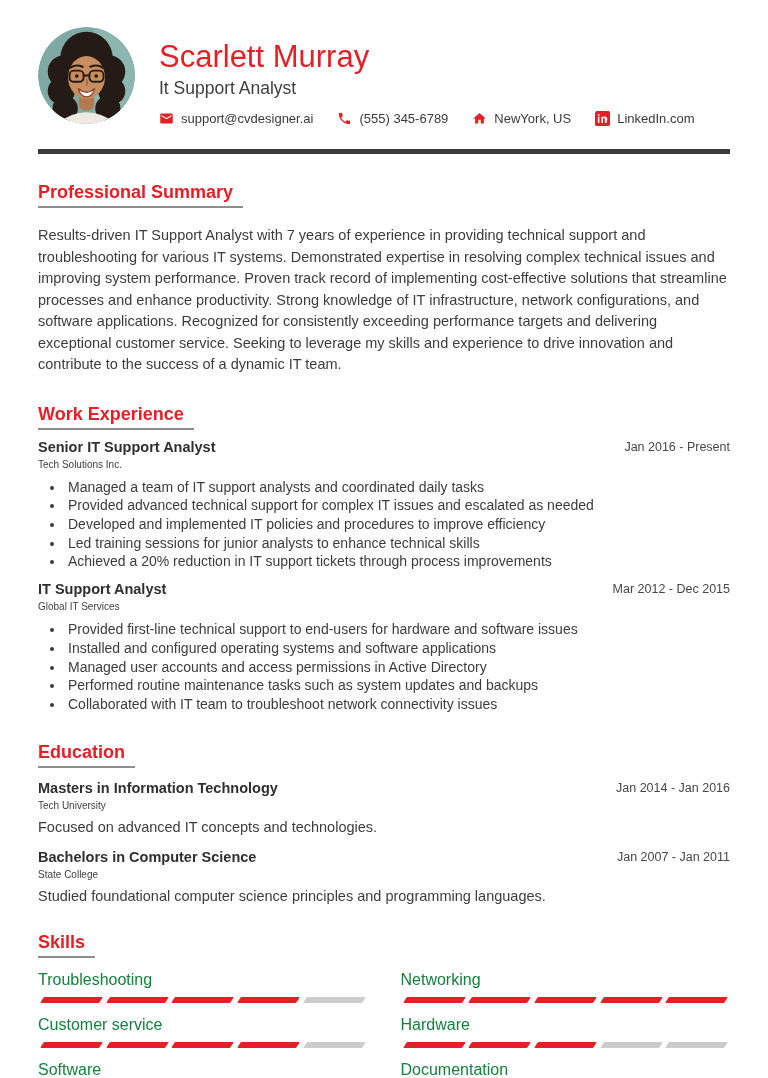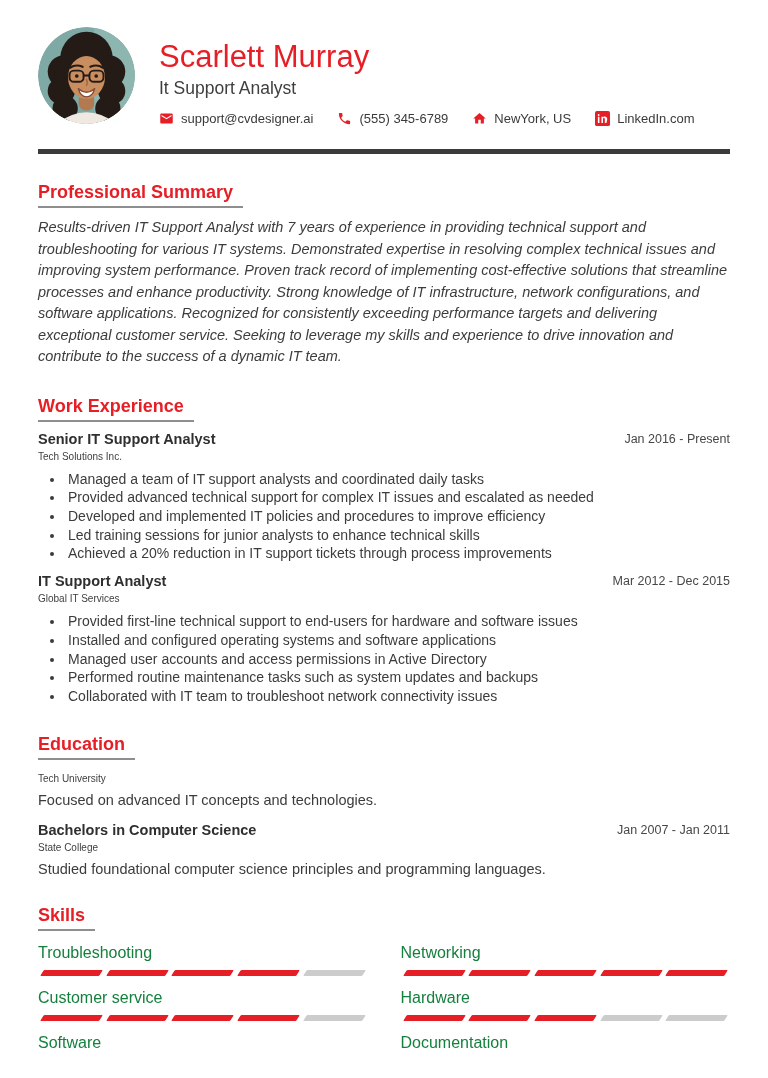--- a/index.html
+++ b/index.html
@@ -30,21 +30,21 @@
   .contact-item .cicon{display:inline-flex;width:15px;height:15px;flex:none;}
   .contact-item .cicon svg{width:100%;height:100%;}
   .divider{height:5px;background:var(--divider);margin-top:23px;}
 
   
   section{margin-top:28px;}
   h2.sec-heading{
     display:inline-block;color:var(--accent);font-size:18px;font-weight:700;
     margin:0 0 9px;padding:0 10px 3px 0;border-bottom:2px solid var(--underline);
   }
-  .summary-text{font-size:14.5px;line-height:21.5px;margin:0 0 0;color:var(--text);font-style:italic;}
+  .summary-text{font-size:14.5px;line-height:21.5px;margin:8px 0 0;color:var(--text);}
 
   
   .entry-head{display:flex;justify-content:space-between;align-items:center;}
   .entry-title{font-weight:700;font-size:14.5px;color:#2f2f2f;}
   .entry-dates{font-size:12.5px;color:var(--text2);flex:none;margin-left:16px;}
   .entry-sub{font-size:10px;color:#3e3e3e;margin-top:4px;}
   ul.bullets{margin:8px 0 10px;padding-left:27px;}
   ul.bullets li{font-size:14px;line-height:18.7px;padding-left:3px;color:var(--text);}
   .edu-entry{margin-top:3px;}
   .edu-entry + .edu-entry{margin-top:14px;}
@@ -183,20 +183,24 @@
             <li>Collaborated with IT team to troubleshoot network connectivity issues</li>
           </ul>
         </div>
       </div>
   </section>
 
   <section>
     <h2 class="sec-heading">Education</h2>
     <div id="degrees">
         <div class="edu-entry">
+          <div class="entry-head">
+            <span class="entry-title">Masters in Information Technology</span>
+            <span class="entry-dates">Jan 2014 - Jan 2016</span>
+          </div>
           <div class="entry-sub">Tech University</div>
           <p class="edu-desc">Focused on advanced IT concepts and technologies.</p>
         </div>
         <div class="edu-entry">
           <div class="entry-head">
             <span class="entry-title">Bachelors in Computer Science</span>
             <span class="entry-dates">Jan 2007 - Jan 2011</span>
           </div>
           <div class="entry-sub">State College</div>
           <p class="edu-desc">Studied foundational computer science principles and programming languages.</p>

